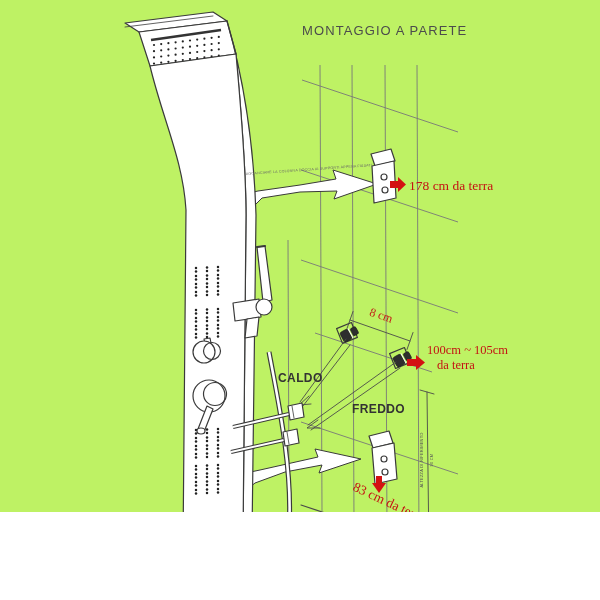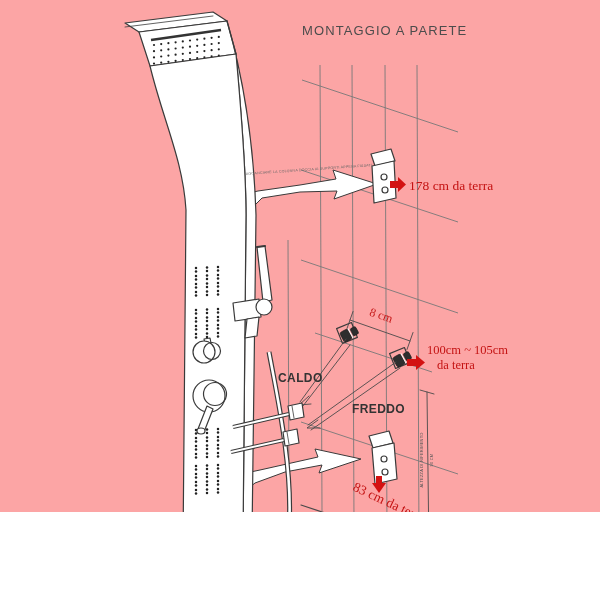--- a/index.html
+++ b/index.html
@@ -1,16 +1,16 @@
 <!DOCTYPE html>
 <html><head>
 <meta charset="utf-8">
 <style>
   html,body{margin:0;padding:0;background:#ffffff;}
-  #stage{position:relative;width:600px;height:512px;background:#fca5a5;overflow:hidden;
+  #stage{position:relative;width:600px;height:512px;background:#bef264;overflow:hidden;
          font-family:"Liberation Sans",sans-serif;}
   svg{position:absolute;left:0;top:0;}
   .t-title{font-family:"Liberation Sans",sans-serif;font-size:13px;letter-spacing:1.1px;fill:#4c4c4c;}
   .t-red{font-family:"Liberation Serif",serif;fill:#c41313;}
   .t-bold{font-family:"Liberation Sans",sans-serif;font-weight:bold;font-size:12px;fill:#333;letter-spacing:.4px;}
   .t-tiny{font-family:"Liberation Sans",sans-serif;font-size:3.6px;fill:#666;letter-spacing:.2px;}
   .t-ref{font-family:"Liberation Sans",sans-serif;font-size:4px;fill:#555;letter-spacing:.2px;}
   .ln{stroke:#3a3a3a;stroke-width:1.2;fill:none;stroke-linejoin:round;stroke-linecap:round;}
   .lnf{stroke:#3a3a3a;stroke-width:1.2;fill:#ffffff;stroke-linejoin:round;}
   .grid{stroke:#787878;stroke-width:0.9;fill:none;}

